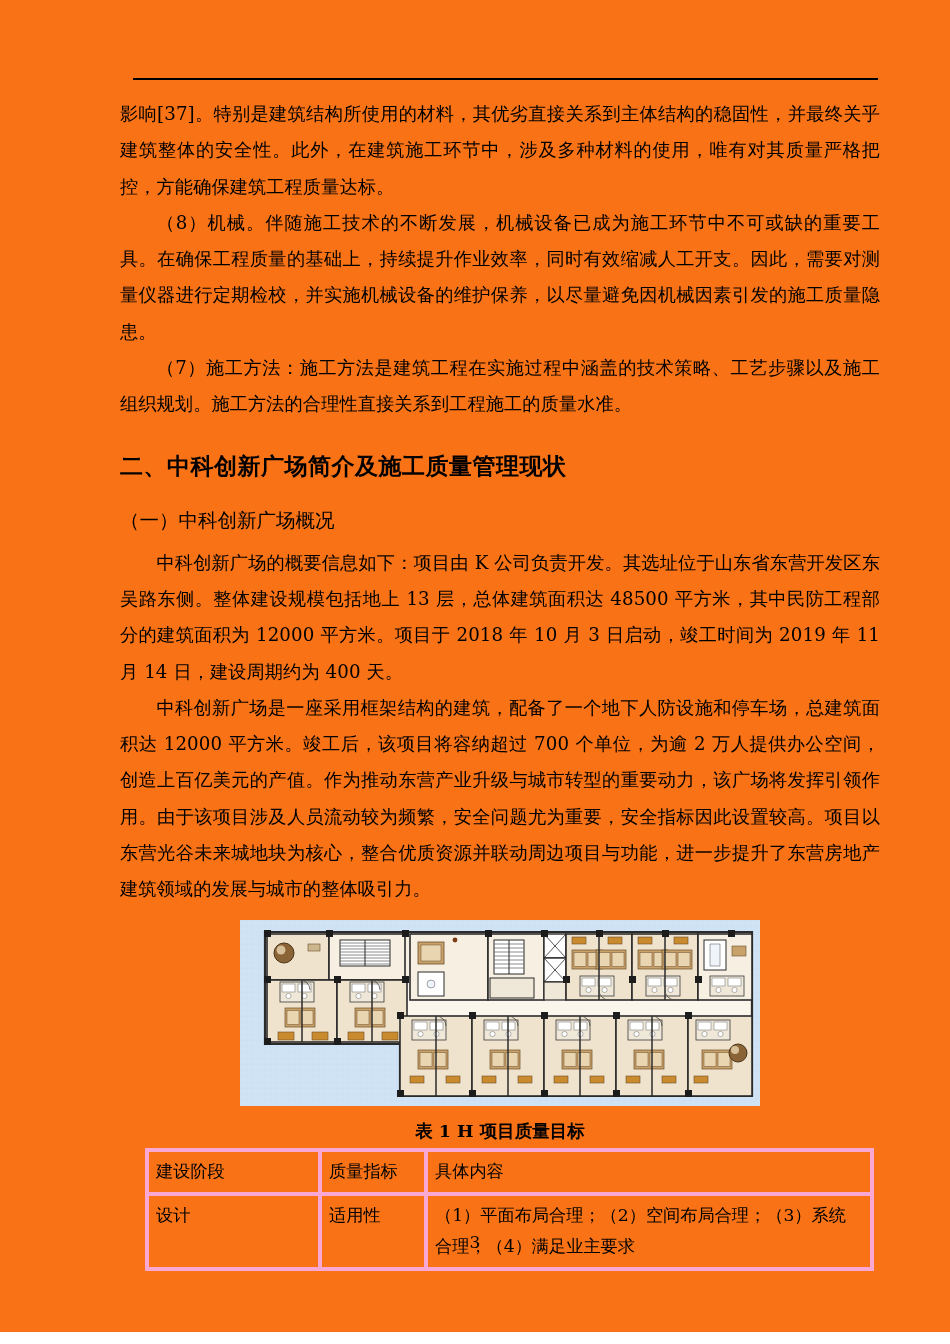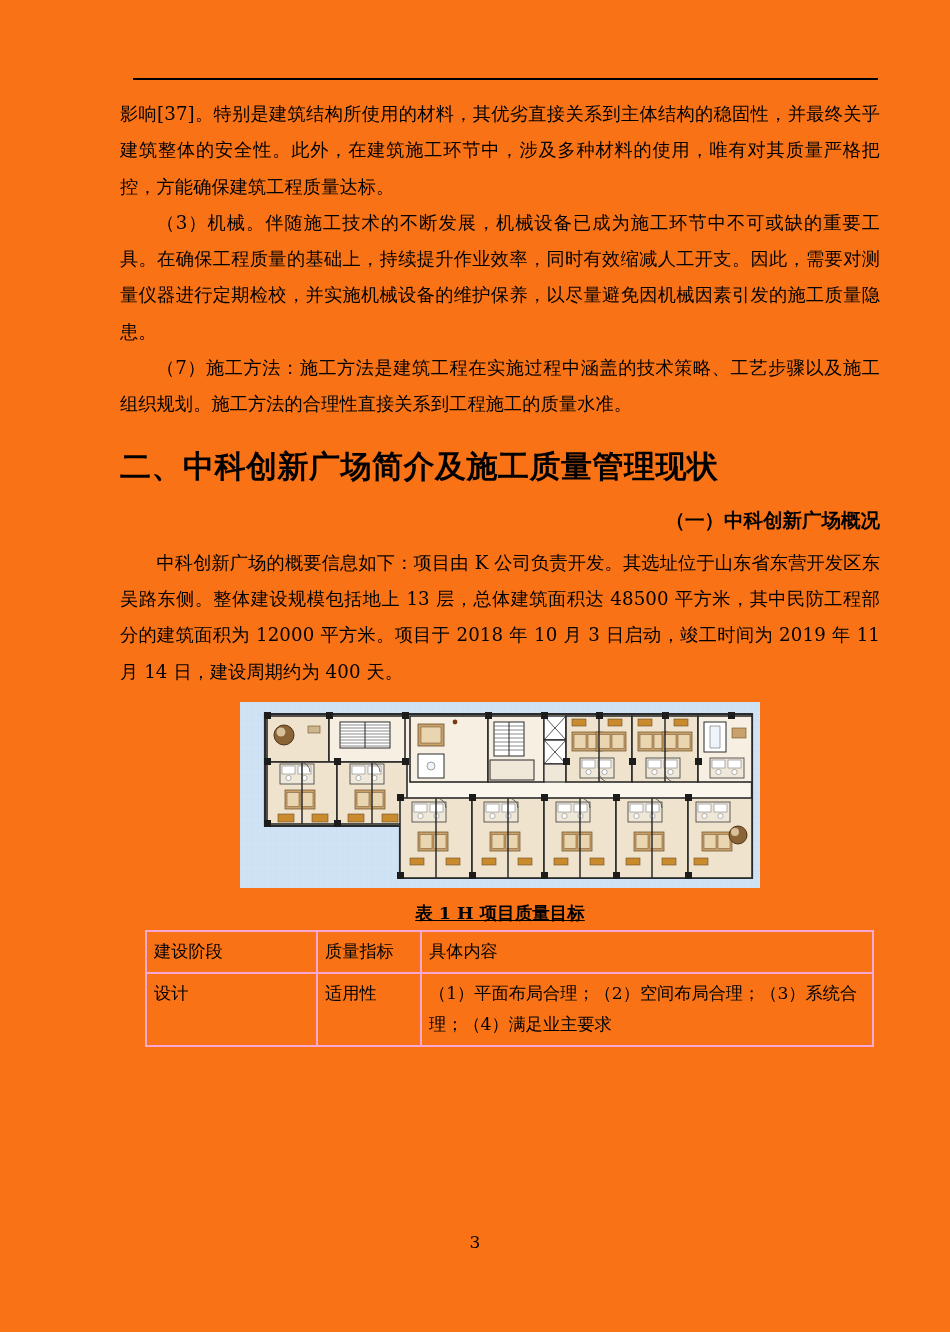--- a/index.html
+++ b/index.html
@@ -40,32 +40,32 @@
     text-align: justify;
     text-justify: inter-ideograph;
     letter-spacing: 0.1px;
     text-indent: 0;
   }
   p.indent2 {
     text-indent: 2em;
   }
   h2.section-heading {
     margin: 21px 0 0 0;
-    font-size: 31px;
+    font-size: 23px;
     line-height: 44px;
     font-weight: bold;
     font-family: "DejaVu Sans", "Liberation Sans", sans-serif;
     letter-spacing: 0.5px;
   }
   h3.subsection-heading {
     margin: 13px 0 4px 0;
     font-size: 19.5px;
     line-height: 40px;
-    font-weight: bold;
-    text-align: right;
+    font-weight: normal;
+    text-align: left;
     font-family: "DejaVu Sans", "Liberation Sans", sans-serif;
   }
   .figure-block {
     margin: 12px 0 0 0;
     text-align: center;
   }
   .floorplan {
     display: inline-block;
     width: 520px;
     height: 186px;
@@ -76,30 +76,29 @@
     font-size: 17px;
     line-height: 32px;
     text-align: center;
   }
   .table-caption {
     margin: 6px 0 2px 0;
     font-size: 17.5px;
     line-height: 30px;
     text-align: center;
     font-weight: bold;
-    text-decoration: underline;
   }
   table.quality-table {
     border-collapse: collapse;
     width: 729px;
     margin: 0 0 0 25px;
     table-layout: fixed;
   }
   table.quality-table td {
-    border: 2px solid #f9a8d4;
+    border: 4px solid #f9a8d4;
     padding: 4px 7px 5px 7px;
     font-size: 17.2px;
     line-height: 31px;
     vertical-align: top;
     text-align: left;
   }
   table.quality-table td.col-stage { width: 155px; }
   table.quality-table td.col-metric { width: 88px; }
   table.quality-table td.col-detail { width: auto; }
   .page-number {
@@ -118,30 +117,31 @@
 <body>
 
 <div class="page">
 
   <div class="header-rule"></div>
 
   <div class="content">
 
     <p class="body-text">影响[37]。特别是建筑结构所使用的材料，其优劣直接关系到主体结构的稳固性，并最终关乎建筑整体的安全性。此外，在建筑施工环节中，涉及多种材料的使用，唯有对其质量严格把控，方能确保建筑工程质量达标。</p>
 
-    <p class="body-text indent2">（3）机械。伴随施工技术的不断发展，机械设备已成为施工环节中不可或缺的重要工具。在确保工程质量的基础上，持续提升作业效率，同时有效缩减人工开支。因此，需要对测量仪器进行定期检校，并实施机械设备的维护保养，以尽量避免因机械因素引发的施工质量隐患。</p>
+    <p class="body-text indent2">（8）机械。伴随施工技术的不断发展，机械设备已成为施工环节中不可或缺的重要工具。在确保工程质量的基础上，持续提升作业效率，同时有效缩减人工开支。因此，需要对测量仪器进行定期检校，并实施机械设备的维护保养，以尽量避免因机械因素引发的施工质量隐患。</p>
 
     <p class="body-text indent2">（7）施工方法：施工方法是建筑工程在实施过程中涵盖的技术策略、工艺步骤以及施工组织规划。施工方法的合理性直接关系到工程施工的质量水准。</p>
 
     <h2 class="section-heading">二、中科创新广场简介及施工质量管理现状</h2>
 
     <h3 class="subsection-heading">（一）中科创新广场概况</h3>
 
     <p class="body-text indent2">中科创新广场的概要信息如下：项目由 K 公司负责开发。其选址位于山东省东营开发区东吴路东侧。整体建设规模包括地上 13 层，总体建筑面积达 48500 平方米，其中民防工程部分的建筑面积为 12000 平方米。项目于 2018 年 10 月 3 日启动，竣工时间为 2019 年 11 月 14 日，建设周期约为 400 天。</p>
 
+    <p class="body-text indent2">中科创新广场是一座采用框架结构的建筑，配备了一个地下人防设施和停车场，总建筑面积达 12000 平方米。竣工后，该项目将容纳超过 700 个单位，为逾 2 万人提供办公空间，创造上百亿美元的产值。作为推动东营产业升级与城市转型的重要动力，该广场将发挥引领作用。由于该项目涉及人员流动较为频繁，安全问题尤为重要，安全指标因此设置较高。项目以东营光谷未来城地块为核心，整合优质资源并联动周边项目与功能，进一步提升了东营房地产建筑领域的发展与城市的整体吸引力。</p>
 
     <div class="figure-block">
       <div class="floorplan">
         <svg class="fp-canvas" viewBox="0 0 520 186" preserveAspectRatio="none">
           <defs>
             <pattern id="grid" width="6" height="6" patternUnits="userSpaceOnUse">
               <path d="M6 0 L0 0 0 6" fill="none" stroke="#c2d9ef" stroke-width="0.4"></path>
             </pattern>
             <g id="bedset">
               <rect x="0" y="0" width="30" height="19" fill="#c9a16b" stroke="#6b4f2a" stroke-width="0.7"></rect>

